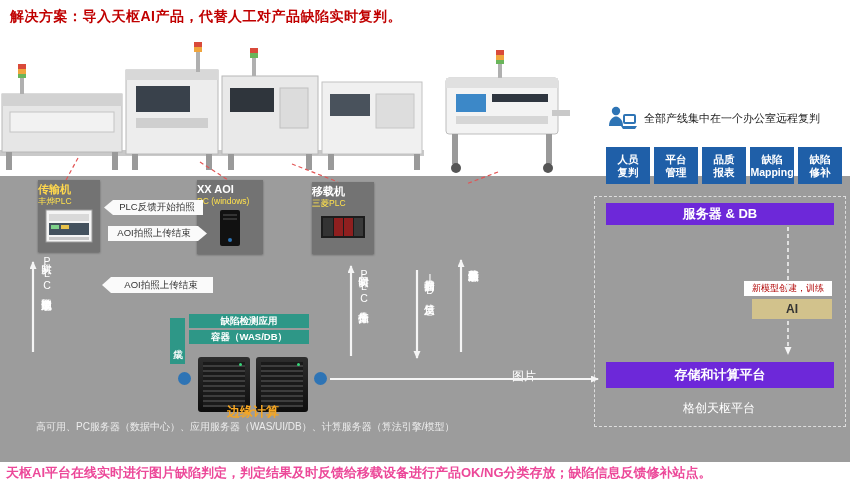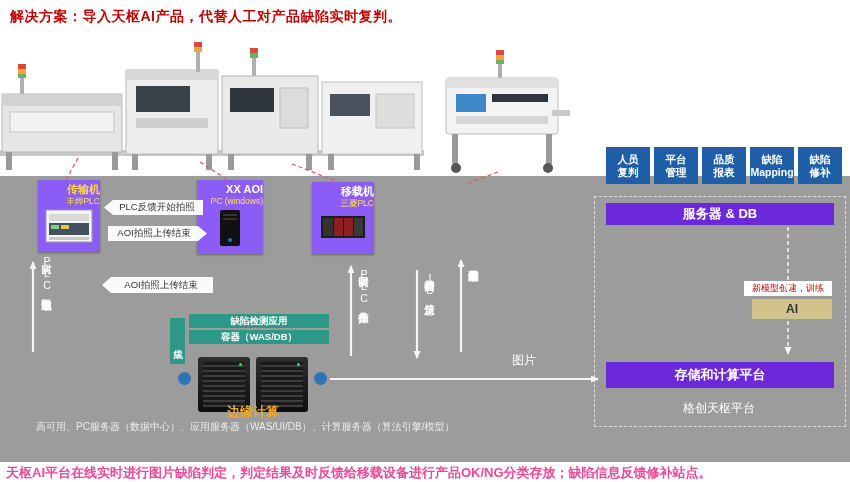--- a/index.html
+++ b/index.html
@@ -9,21 +9,21 @@
   .title{left:10px;top:8px;font-size:14px;font-weight:bold;color:#c00000;letter-spacing:.5px;}
   .gray-area{left:0;top:176px;width:850px;height:286px;background:#9c9c9c;}
   .photo{background:#fff;}
   .photo1{left:0;top:42px;width:430px;height:134px;}
   .photo2{left:432px;top:50px;width:140px;height:126px;}
   .remote{left:606px;top:104px;width:240px;display:flex;align-items:center;gap:6px;}
   .remote-label{font-size:11px;color:#222;}
   .tabs{left:606px;top:147px;display:flex;gap:4px;}
   .tab{width:44px;height:37px;background:#1f5fa8;color:#fff;display:flex;flex-direction:column;
        align-items:center;justify-content:center;font-size:10.5px;line-height:13px;font-weight:600;}
-  .station{background:#8b5cf6;text-align:right;box-shadow:0 1px 2px rgba(0,0,0,.35);}
+  .station{background:#737373;text-align:left;box-shadow:0 1px 2px rgba(0,0,0,.35);}
   .st-name{color:#fff;font-size:11px;font-weight:bold;line-height:14px;padding-top:2px;}
   .st-name.yellow{color:#ffd84d;}
   .st-sub{color:#ffe14d;font-size:8.5px;line-height:10px;}
   .st-img{display:flex;justify-content:center;margin-top:2px;}
   .st1{left:38px;top:180px;width:62px;height:72px;}
   .st2{left:197px;top:180px;width:66px;height:74px;}
   .st3{left:312px;top:182px;width:62px;height:72px;}
   .st4{left:426px;top:184px;width:66px;height:72px;}
   .abox{background:#fafafa;color:#333;font-size:9.5px;display:flex;align-items:center;
         justify-content:center;white-space:nowrap;}
@@ -34,37 +34,37 @@
   .ab3{left:102px;top:277px;width:104px;height:16px;}
   .vtext{writing-mode:vertical-rl;text-orientation:upright;color:#fff;font-size:10.5px;
          line-height:14px;font-weight:500;}
   .vt-left{left:40px;top:255px;height:94px;}
   .vt-sort{left:357px;top:268px;height:84px;}
   .vt-scan{left:423px;top:272px;height:74px;}
   .vt-defect{left:467px;top:262px;height:84px;}
   .integ{left:170px;top:318px;width:15px;height:46px;background:#2e9787;display:flex;
          align-items:center;justify-content:center;}
   .integ .vtext{font-size:10px;}
-  .stack{left:189px;top:314px;width:140px;}
+  .stack{left:189px;top:314px;width:120px;}
   .stack .bar{background:#2e9787;color:#fff;font-size:9.5px;font-weight:bold;height:14px;
               line-height:14px;text-align:center;margin-bottom:2px;}
   .rack{width:52px;height:55px;background:linear-gradient(180deg,#2e2e2e,#0d0d0d);border-radius:3px;}
   .rack::before{content:"";position:absolute;left:5px;right:5px;top:5px;bottom:5px;
                 background:repeating-linear-gradient(180deg,#1a1a1a 0 3px,#3d3d3d 3px 5px);}
   .rack::after{content:"";position:absolute;right:8px;top:6px;width:3px;height:3px;
                background:#37d67a;border-radius:50%;}
   .rack1{left:198px;top:357px;}
   .rack2{left:256px;top:357px;}
   .dot{width:13px;height:13px;border-radius:50%;background:#2e74b5;}
   .dot1{left:178px;top:372px;}
   .dot2{left:314px;top:372px;}
   .edge-label{left:193px;top:403px;width:120px;text-align:center;color:#f5a623;
               font-size:13px;font-weight:bold;}
   .caption{left:36px;top:420px;width:540px;font-size:10px;color:#ececec;}
-  .img-label{left:512px;top:352px;color:#fff;font-size:12px;}
+  .img-label{left:512px;top:368px;color:#fff;font-size:12px;}
   .panel{left:594px;top:196px;width:250px;height:229px;border:1px dashed #dedede;}
   .bluebox{background:#6d28d9;color:#fff;font-weight:bold;display:flex;align-items:center;
            justify-content:center;}
   .server-db{left:606px;top:203px;width:228px;height:22px;font-size:13px;}
   .model-note{left:744px;top:281px;width:88px;height:15px;background:#fff;color:#b00000;
               font-size:9px;display:flex;align-items:center;justify-content:center;}
   .ai-box{left:752px;top:299px;width:80px;height:20px;background:#d2c28c;color:#333;
           font-size:12px;font-weight:bold;display:flex;align-items:center;justify-content:center;}
   .storage{left:606px;top:362px;width:228px;height:26px;font-size:13px;}
   .platform-name{left:594px;top:400px;width:250px;text-align:center;color:#fff;font-size:12px;}
@@ -131,20 +131,29 @@
       <rect x="60" y="44" width="56" height="8" fill="#2f3640"></rect>
       <rect x="24" y="66" width="92" height="8" fill="#d6d6d6"></rect>
       <rect x="20" y="84" width="6" height="30" fill="#9a9a9a"></rect>
       <rect x="114" y="84" width="6" height="30" fill="#9a9a9a"></rect>
       <circle cx="24" cy="118" r="5" fill="#555555"></circle>
       <circle cx="116" cy="118" r="5" fill="#555555"></circle>
       <rect x="120" y="60" width="18" height="6" fill="#c9c9c9"></rect>
     </svg>
   </div>
 
+  <div class="abs remote">
+    <svg width="32" height="28" viewBox="0 0 32 28">
+      <circle cx="10" cy="7" r="4.2" fill="#2e74b5"></circle>
+      <path d="M3 22 c0 -7 4.5 -9.5 7 -9.5 s7 2.5 7 9.5 z" fill="#2e74b5"></path>
+      <rect x="18" y="11" width="11" height="8" rx="1" fill="none" stroke="#2e74b5" stroke-width="2"></rect>
+      <path d="M15 22 h16 l-2 3 h-12 z" fill="#2e74b5"></path>
+    </svg>
+    <span class="remote-label">全部产线集中在一个办公室远程复判</span>
+  </div>
 
   <div class="abs tabs">
     <div class="tab">
       <span>人员</span>
         <span>复判</span>
     </div>
     <div class="tab">
       <span>平台</span>
         <span>管理</span>
     </div>

